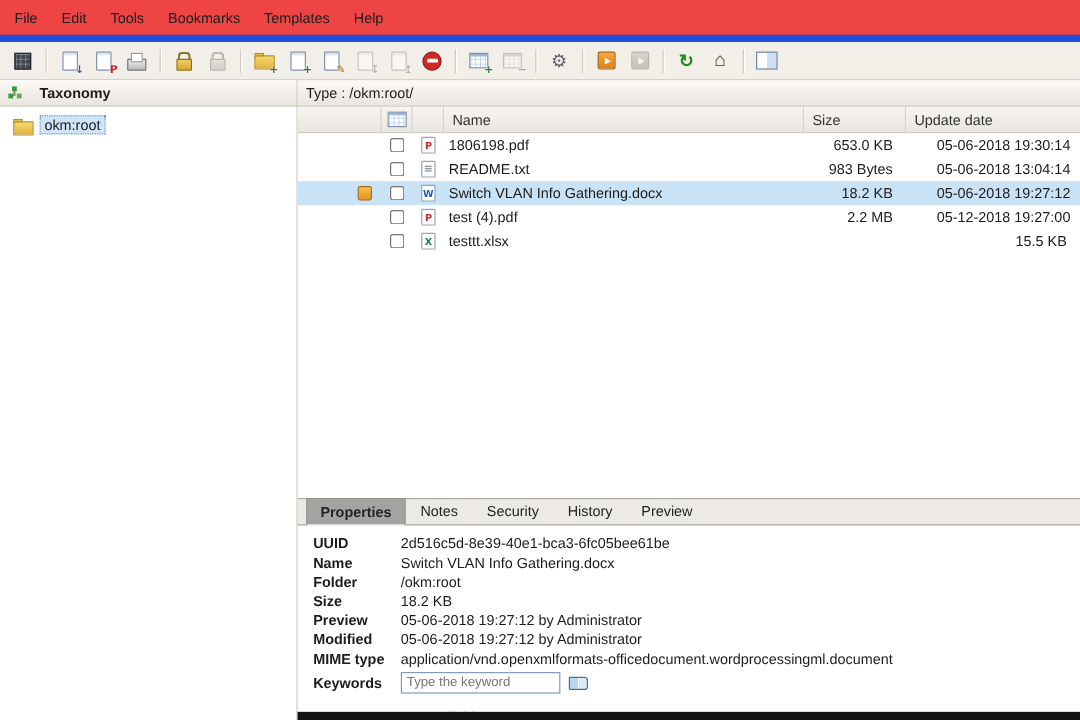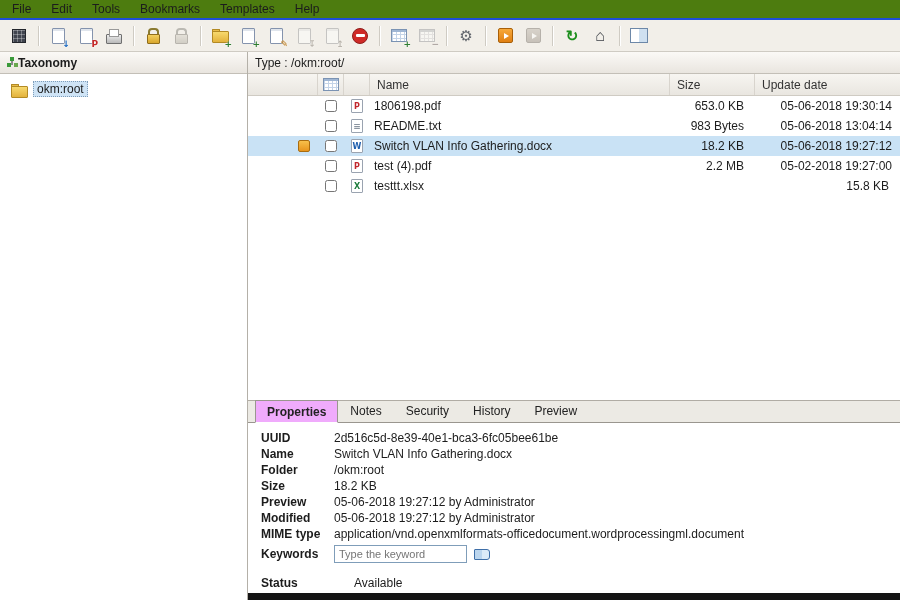--- a/index.html
+++ b/index.html
@@ -1,21 +1,21 @@
 <!DOCTYPE html>
 <html><head>
 <meta charset="utf-8">
 <style>
   * { box-sizing: border-box; margin: 0; padding: 0; }
   html,body { width: 900px; height: 600px; overflow: hidden; }
   body { font-family: "Liberation Sans", sans-serif; font-size: 12px; color: #1c1c1c; background: #fff; }
   .app { width: 900px; height: 600px; display: flex; flex-direction: column; background: #fff; }
 
   
-  .menubar { height: 20px; background: #4d7c0f; border-bottom: 2px solid #1d4ed8; display: flex; align-items: center; padding-left: 2px; flex: none; }
+  .menubar { height: 35px; background: #ef4444; border-bottom: 6px solid #1d4ed8; display: flex; align-items: center; padding-left: 2px; flex: none; }
   .menu-item { padding: 4px 10px; font-size: 12px; cursor: default; }
 
   
   .toolbar { height: 32px; background: #f2efe9; border-bottom: 1px solid #cfcbc3; display: flex; align-items: center; padding: 0 5px; flex: none; }
   .tb-btn { width: 26px; height: 26px; display: flex; align-items: center; justify-content: center; border-radius: 2px; margin: 0 1px; }
   .tb-btn.disabled { opacity: .45; filter: grayscale(.9); }
   .tb-sep { width: 1px; height: 20px; background: #cfcbc3; box-shadow: 1px 0 0 #ffffff; margin: 0 5px; flex: none; }
 
   .ic { width: 20px; height: 20px; position: relative; display: flex; align-items: center; justify-content: center; }
   .ic .badge { position: absolute; right: -2px; bottom: -3px; font: bold 9px "DejaVu Sans", sans-serif; line-height: 9px; text-shadow: 0 0 2px #fff; z-index: 2; }
@@ -41,21 +41,21 @@
   .ic-frame::before { content:""; width: 16px; height: 13px; border: 1px solid #6d88a8; background: linear-gradient(90deg, #fff 0 8px, #cfe0f0 8px); }
   .ic-gear { font-size: 15px; color: #62666d; }
   .ic-refresh { font-size: 15px; font-weight: bold; color: #1d8f1d; }
   .ic-home { font-size: 16px; color: #3b3f45; }
 
   
   .content { flex: 1; display: flex; min-height: 0; }
 
   
   .sidebar { width: 248px; border-right: 1px solid #b4b0a8; background: #fff; display: flex; flex-direction: column; flex: none; }
-  .panel-header { height: 22px; background: linear-gradient(#fbf9f6, #e9e5df); border-bottom: 1px solid #c3bfb7; display: flex; align-items: center; padding: 0 7px; gap: 0; font-size: 12px; flex: none; }
+  .panel-header { height: 22px; background: linear-gradient(#fbf9f6, #e9e5df); border-bottom: 1px solid #c3bfb7; display: flex; align-items: center; padding: 0 7px; gap: 15px; font-size: 12px; flex: none; }
   .panel-header .bold { font-weight: bold; }
   .tax-icon { width: 11px; height: 11px; position: relative; flex: none; }
   .tax-icon::before { content:""; position: absolute; top: 0; left: 3px; width: 4px; height: 4px; background: #3a9a3a; box-shadow: -3px 6px 0 #3a9a3a, 4px 6px 0 #6aa84f; }
   .tax-icon::after { content:""; position: absolute; top: 4px; left: 4px; width: 2px; height: 4px; background: #8a8a8a; }
   .tree { flex: 1; padding: 7px 0 0 9px; background: #fff; }
   .tree-item { display: flex; align-items: center; gap: 5px; font-size: 12px; }
   .tree .ic { width: 19px; height: 16px; }
   .tree-label.selected { background: #cfe4f6; border: 1px dotted #7f9db9; padding: 0 3px; }
 
   
@@ -83,21 +83,21 @@
   .ficon { width: 12px; height: 14px; background: #fff; border: 1px solid #9aa3b0; border-radius: 1px; display: flex; align-items: center; justify-content: center; font: bold 8px "DejaVu Sans", sans-serif; }
   .ficon.pdf { color: #c1272d; }
   .ficon.docx { color: #1f5fae; }
   .ficon.xlsx { color: #1e7d3e; }
   .ficon.txt::before { content:"≡"; color: #8a94a0; font-size: 9px; }
   .row-ind { width: 12px; height: 12px; background: linear-gradient(#f7c04b, #e8951d); border: 1px solid #a86c10; border-radius: 2px; }
 
   
   .tabbar { height: 23px; background: #eceae4; border-top: 1px solid #b0aca4; border-bottom: 1px solid #9a968f; display: flex; align-items: flex-end; padding-left: 7px; flex: none; }
   .tab { font-size: 12px; padding: 4px 11px 3px; color: #222; border: 1px solid transparent; }
-  .tab.active { background: #f0abfc; border: 1px solid #9a968f; border-bottom-color: #fff; margin-bottom: -1px; font-weight: bold; }
+  .tab.active { background: #a3a3a3; border: 1px solid #9a968f; border-bottom-color: #fff; margin-bottom: -1px; font-weight: bold; }
 
   
   .props { flex: 1; background: #fff; position: relative; padding: 7px 0 0 13px; overflow: hidden; }
   .prow { display: flex; line-height: 16px; align-items: center; }
   .plabel { width: 73px; font-weight: bold; flex: none; }
   .pvalue { white-space: nowrap; }
   .kw-row { margin-top: 3px; }
   .kw-input { width: 133px; height: 18px; border: 1px solid #7f9db9; font: 11px "Liberation Sans", sans-serif; padding: 0 4px; color: #333; }
   .book-icon { width: 16px; height: 11px; margin-left: 7px; background: linear-gradient(90deg, #bcd6ee 0 48%, #fff 48% 52%, #dcebf8 52%); border: 1px solid #3f6fa8; border-radius: 1px 3px 3px 1px; }
   .status-row { margin-top: 12px; gap: 20px; }
@@ -286,32 +286,32 @@
             <div class="frow">
               <div class="c c1"></div>
               <div class="c c2">
                 <input type="checkbox" style="">
               </div>
               <div class="c c3">
                 <span class="ficon pdf">P</span>
               </div>
               <div class="c c4">test (4).pdf</div>
               <div class="c c5">2.2 MB</div>
-              <div class="c c6">05-02-2018 19:27:00</div>
+              <div class="c c6">05-12-2018 19:27:00</div>
             </div>
             <div class="frow">
               <div class="c c1"></div>
               <div class="c c2">
                 <input type="checkbox" style="">
               </div>
               <div class="c c3">
                 <span class="ficon xlsx">X</span>
               </div>
               <div class="c c4">testtt.xlsx</div>
-              <div class="c c5">15.8 KB</div>
+              <div class="c c5">15.5 KB</div>
             </div>
           </div>
       </div>
 
       <div class="tabbar">
           <div class="tab active">Properties</div>
           <div class="tab">Notes</div>
           <div class="tab">Security</div>
           <div class="tab">History</div>
           <div class="tab">Preview</div>

